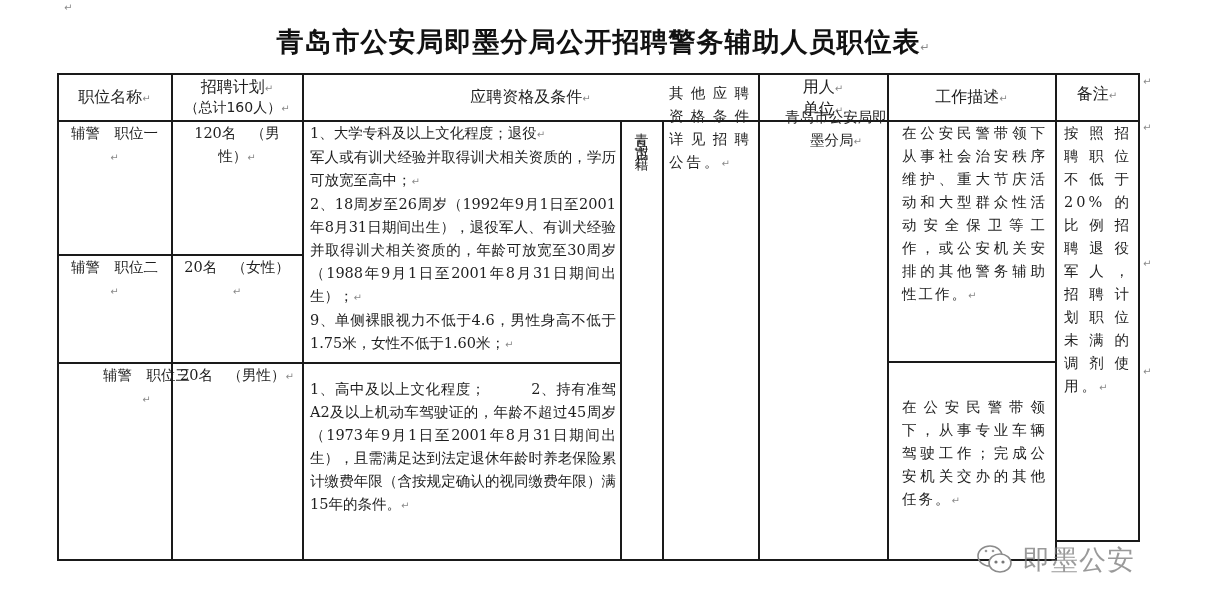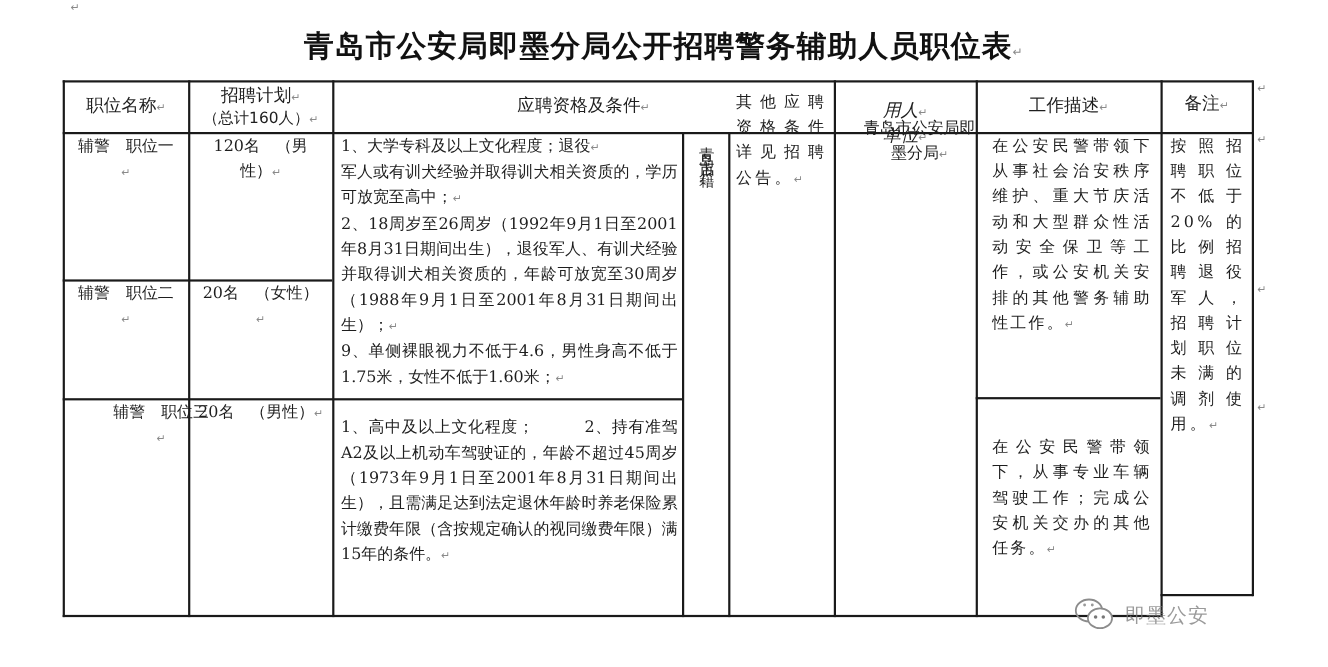--- a/index.html
+++ b/index.html
@@ -12,21 +12,21 @@
   .title .para-mark { font-size: 11px; font-weight: normal; }
   .line { position: absolute; background: #1a1a1a; }
   .cell { position: absolute; box-sizing: border-box; font-size: 14.5px; line-height: 23px; }
   .hdr { font-family: "DejaVu Sans", sans-serif; font-size: 16px; line-height: 22px; text-align: center;
          display: flex; align-items: center; justify-content: center; flex-direction: column; }
   .center { display: flex; align-items: center; flex-direction: column; text-align: center; }
   .just { text-align: justify; text-align-last: justify; }
   .last-left { text-align-last: left; }
   .side-mark { position: absolute; left: 1143px; }
   .watermark { position: absolute; left: 975px; top: 542px; font-family: "DejaVu Sans", sans-serif;
-               font-size: 18px; color: rgba(120,120,120,0.75); letter-spacing: 1px; display: flex; align-items: center; }
+               font-size: 27px; color: rgba(120,120,120,0.75); letter-spacing: 1px; display: flex; align-items: center; }
   .watermark svg { margin-right: 6px; }
   .vert { writing-mode: vertical-rl; text-orientation: upright; letter-spacing: 6px; font-size: 14px; }
 </style>
 </head>
 <body>
 
 <span class="para-mark top-mark">↵</span>
 
 <div class="title"><span>青岛市公安局即墨分局公开招聘警务辅助人员职位表</span><span class="para-mark">↵</span></div>
 
@@ -53,21 +53,21 @@
   <div class="cell hdr" style="left:58px;top:75px;width:113px;height:45px;">
     <div><span>职位名称</span><span class="para-mark">↵</span></div>
   </div>
   <div class="cell hdr" style="left:172px;top:75px;width:130px;height:45px;line-height:19px;">
     <div><span>招聘计划</span><span class="para-mark">↵</span></div>
     <div style="font-size:14px;"><span>（总计160人）</span><span class="para-mark">↵</span></div>
   </div>
   <div class="cell hdr" style="left:303px;top:75px;width:455px;height:45px;">
     <div><span>应聘资格及条件</span><span class="para-mark">↵</span></div>
   </div>
-  <div class="cell hdr" style="left:759px;top:90px;width:128px;height:45px;line-height:20px;font-style:italic;">
+  <div class="cell hdr" style="left:759px;top:76px;width:128px;height:45px;line-height:20px;">
     <div><span>用人</span><span class="para-mark">↵</span></div>
     <div><span>单位</span><span class="para-mark">↵</span></div>
   </div>
   <div class="cell hdr" style="left:888px;top:75px;width:167px;height:45px;">
     <div><span>工作描述</span><span class="para-mark">↵</span></div>
   </div>
   <div class="cell hdr" style="left:1056px;top:75px;width:82px;height:40px;">
     <div><span>备注</span><span class="para-mark">↵</span></div>
   </div>
 

